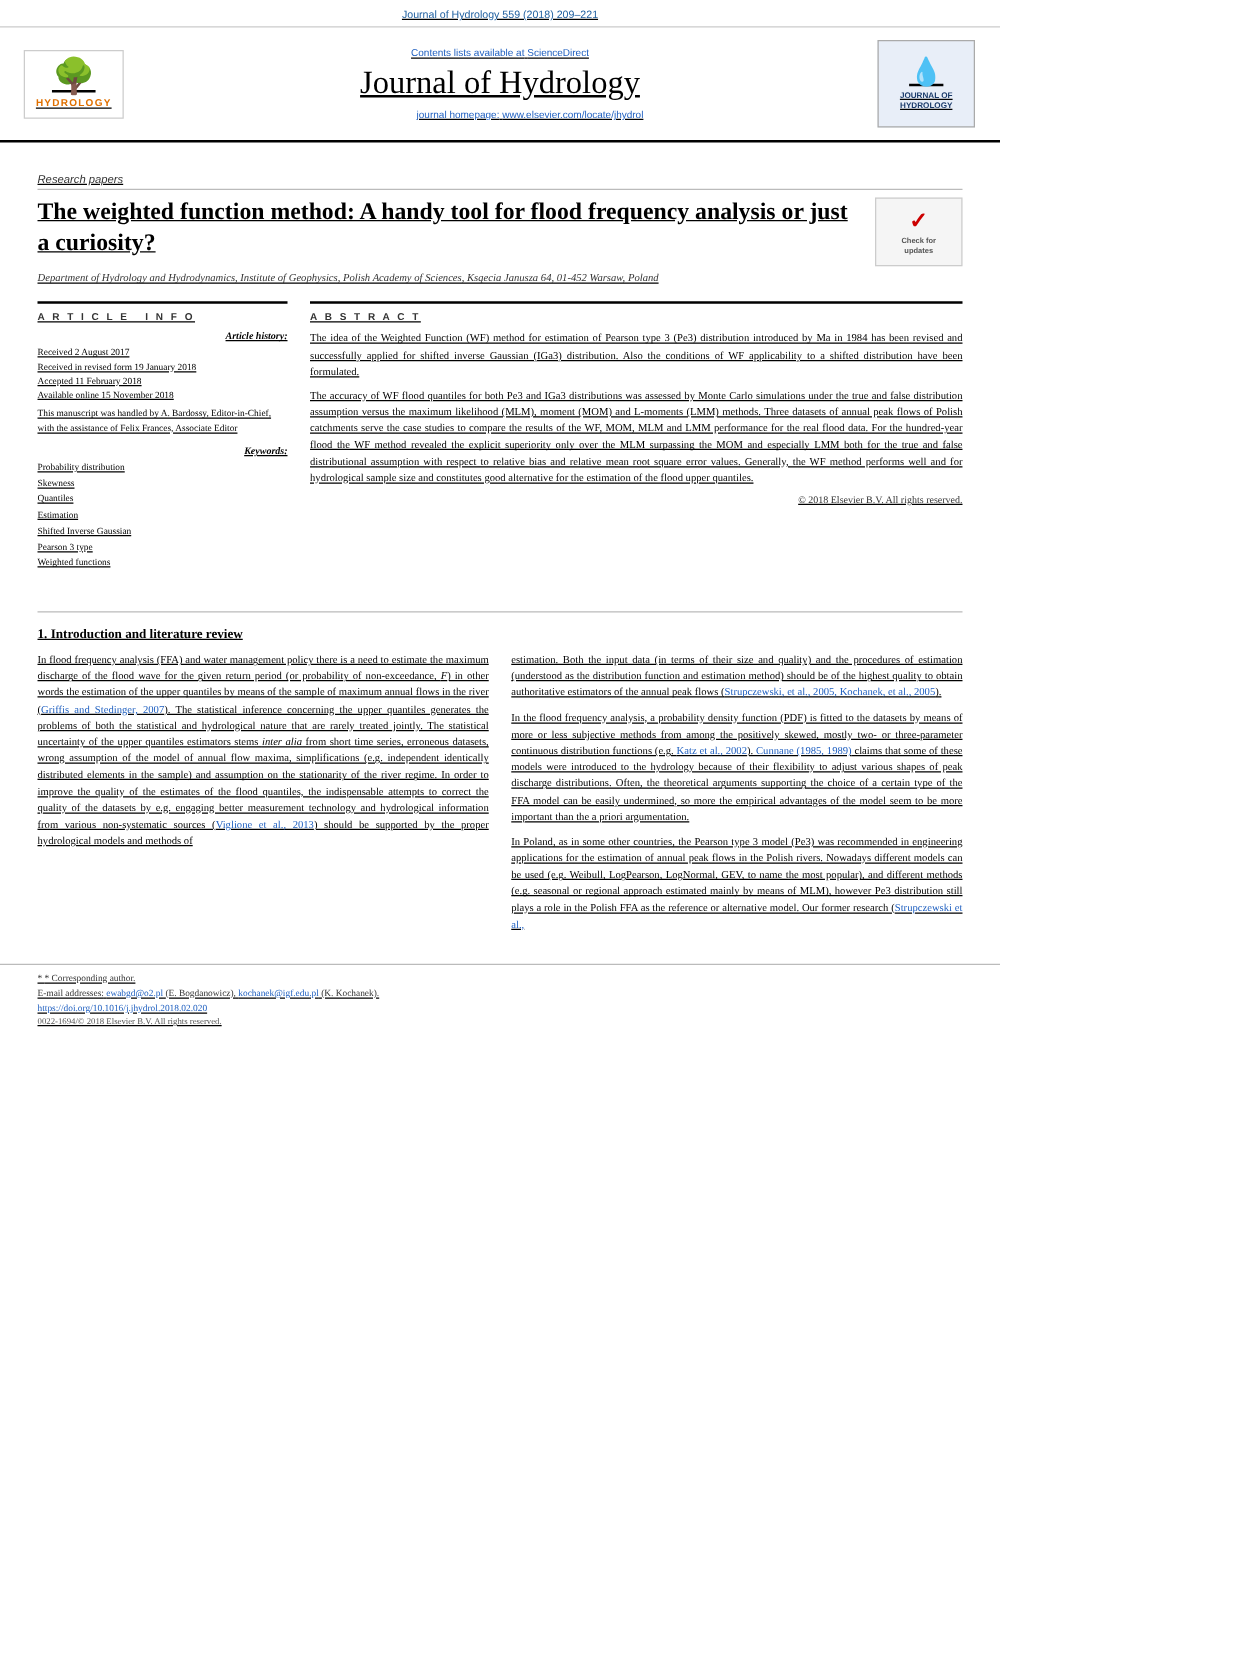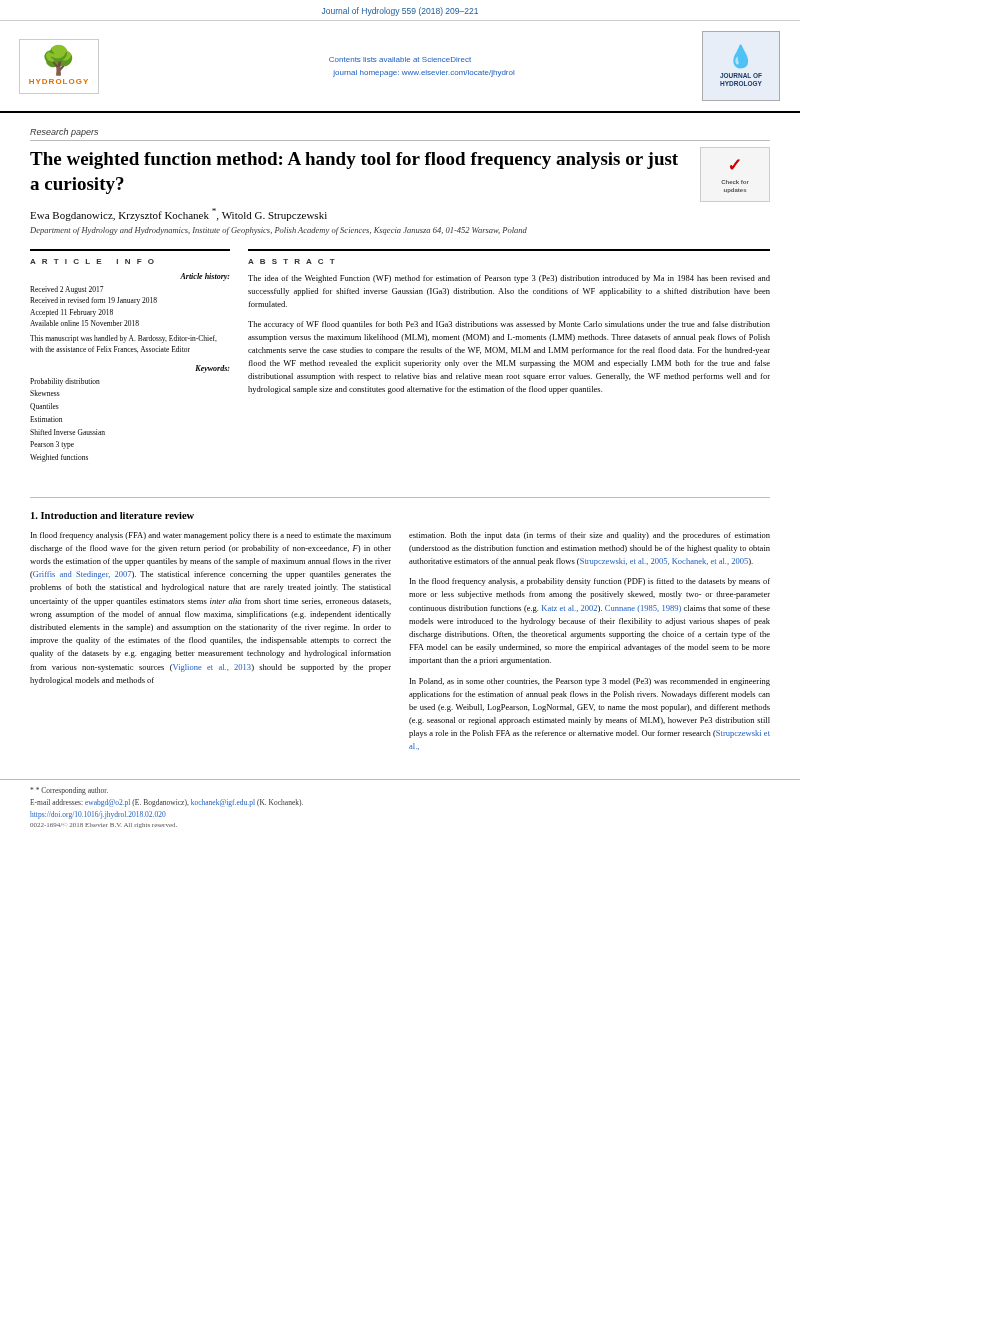--- a/index.html
+++ b/index.html
@@ -9,20 +9,21 @@
       font-size: 9.5px;
       color: #000;
       width: 992px;
       min-height: 1323px;
     }
     .page {
       width: 800px;
       min-height: 1323px;
       background: #fff;
       position: relative;
+      text-decoration: underline;
     }
     
     .top-bar {
       background: #fff;
       text-align: center;
       padding: 6px 0 4px 0;
       border-bottom: 1px solid #ccc;
     }
     .top-bar .journal-ref {
       font-size: 8.5px;
@@ -124,21 +125,21 @@
     }
     
     .main-content {
       padding: 0 30px;
     }
     .section-label {
       font-family: Arial, sans-serif;
       font-size: 9px;
       font-style: italic;
       color: #333;
-      margin: 14px 0 6px 0;
+      margin: 24px 0 6px 0;
       border-bottom: 1px solid #bbb;
       padding-bottom: 3px;
     }
     .article-title {
       font-size: 19px;
       font-family: 'Times New Roman', serif;
       font-weight: bold;
       color: #000;
       line-height: 1.3;
       margin-bottom: 10px;
@@ -314,20 +315,21 @@
         <div class="tree-img">🌳</div>
         <div class="els-text">HYDROLOGY</div>
       </div>
     </div>
 
     <div class="header-center">
       <div class="contents-line">
         <span>Contents lists available at</span>
         <span style="color:#2060c0; cursor:pointer;">ScienceDirect</span>
       </div>
+      <div class="journal-title">Journal of Hydrology</div>
       <div class="journal-homepage">
         <span>journal homepage:</span>
         <span style="color:#2060c0; cursor:pointer;">www.elsevier.com/locate/jhydrol</span>
       </div>
     </div>
 
     <div class="header-right">
       <div class="journal-logo-box">
         <div class="logo-icon">💧</div>
         <div style="text-align:center; font-size:6.5px; line-height:1.3;">JOURNAL OF<br>HYDROLOGY</div>
@@ -340,23 +342,20 @@
     <div class="section-label">Research papers</div>
 
     <div class="article-title">
       <span>The weighted function method: A handy tool for flood frequency analysis or just a curiosity?</span>
       <div class="check-badge">
         <div class="checkmark">✓</div>
         <div style="font-size:6px; text-align:center;">Check for<br>updates</div>
       </div>
     </div>
 
-    <div class="authors">
-      <span>Ewa Bogdanowicz, Krzysztof Kochanek <sup>*</sup>, Witold G. Strupczewski</span>
-    </div>
 
     <div class="affiliation">Department of Hydrology and Hydrodynamics, Institute of Geophysics, Polish Academy of Sciences, Ksąecia Janusza 64, 01-452 Warsaw, Poland</div>
 
     <div class="two-col">
 
       <div class="left-col">
         <div class="col-header">A R T I C L E &nbsp; I N F O</div>
 
         <div class="article-info-section">
           <div class="info-label">Article history:</div>
@@ -378,20 +377,21 @@
           <div class="kw-item">Weighted functions</div>
         </div>
       </div>
 
       <div class="right-col">
         <div class="col-header">A B S T R A C T</div>
         <div class="abstract-text">
           <p>The idea of the Weighted Function (WF) method for estimation of Pearson type 3 (Pe3) distribution introduced by Ma in 1984 has been revised and successfully applied for shifted inverse Gaussian (IGa3) distribution. Also the conditions of WF applicability to a shifted distribution have been formulated.</p>
           <p>The accuracy of WF flood quantiles for both Pe3 and IGa3 distributions was assessed by Monte Carlo simulations under the true and false distribution assumption versus the maximum likelihood (MLM), moment (MOM) and L-moments (LMM) methods. Three datasets of annual peak flows of Polish catchments serve the case studies to compare the results of the WF, MOM, MLM and LMM performance for the real flood data. For the hundred-year flood the WF method revealed the explicit superiority only over the MLM surpassing the MOM and especially LMM both for the true and false distributional assumption with respect to relative bias and relative mean root square error values. Generally, the WF method performs well and for hydrological sample size and constitutes good alternative for the estimation of the flood upper quantiles.</p>
         </div>
+        <div class="copyright-line">© 2018 Elsevier B.V. All rights reserved.</div>
       </div>
 
     </div>
 
     <div class="body-section">
       <div class="section-heading">1. Introduction and literature review</div>
 
       <div class="body-two-col">
 
         <div class="body-col">

